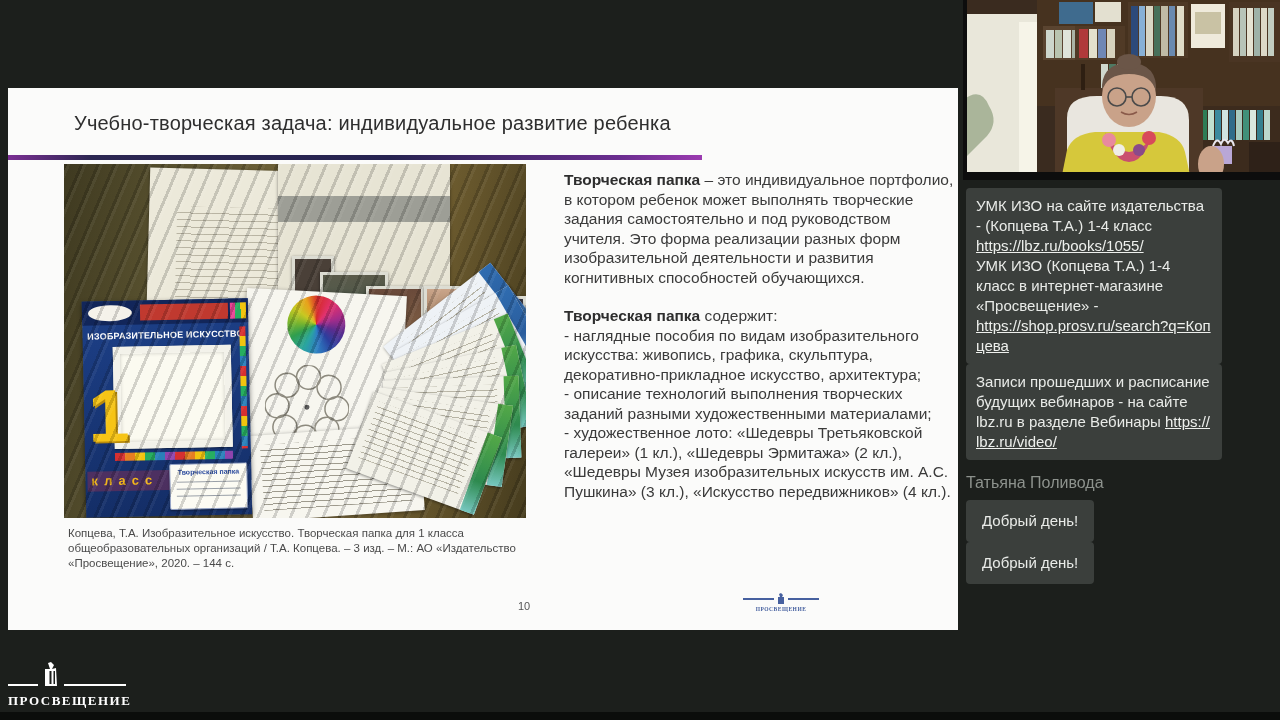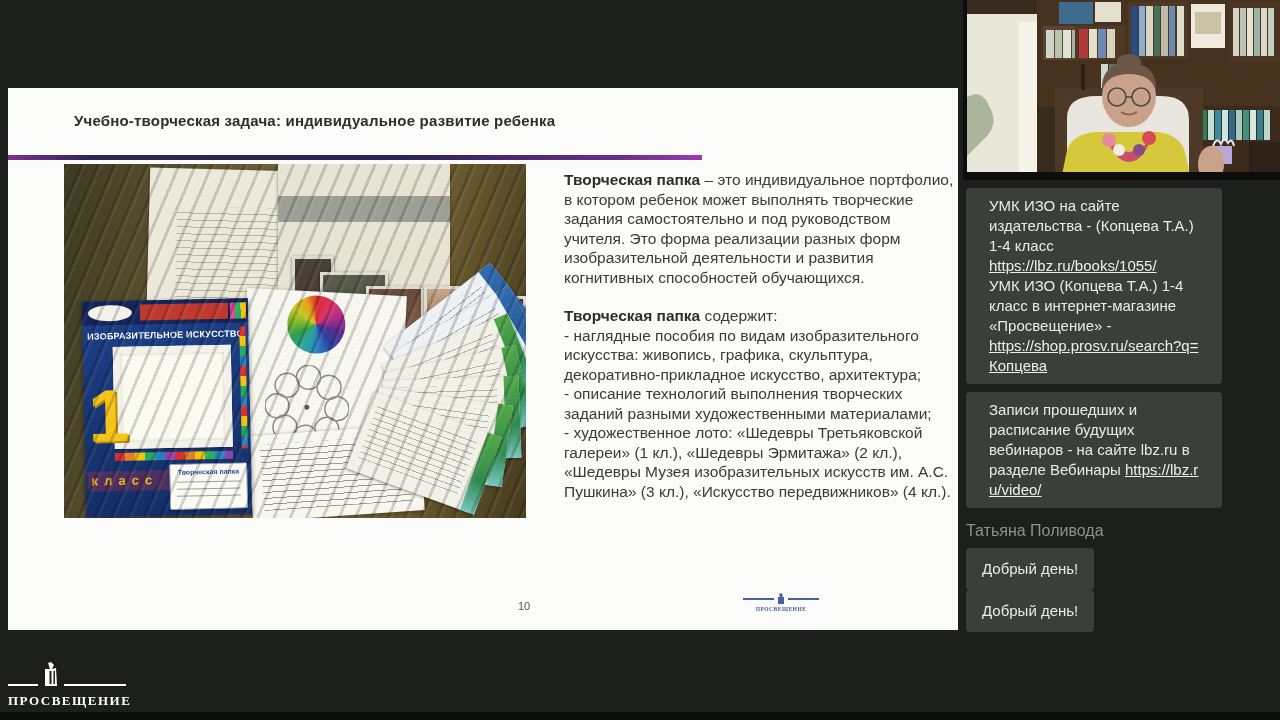--- a/index.html
+++ b/index.html
@@ -2,21 +2,21 @@
 <html><head>
 <meta charset="utf-8">
 <style>
   * { margin:0; padding:0; box-sizing:border-box; }
   html,body { width:1280px; height:720px; overflow:hidden; background:#1c1f1c;
     font-family:"Liberation Sans","DejaVu Sans",sans-serif; }
   .stage { position:absolute; inset:0; width:1280px; height:720px; background:#1c1f1c; }
 
   
   .slide { position:absolute; left:8px; top:88px; width:950px; height:542px; background:#fbfbfa; }
-  .slide-title { position:absolute; left:66px; top:24px; font-size:15px; color:#2e2e2e; letter-spacing:.2px;font-weight:bold; }
+  .slide-title { position:absolute; left:66px; top:24px; font-size:20px; color:#2e2e2e; letter-spacing:.2px; }
   .title-rule { position:absolute; left:0; top:67px; width:694px; height:5px;
     background:linear-gradient(90deg,#7b2f93 0%,#2c2752 12%,#262350 55%,#6a2d8f 88%,#9b3bb0 100%); }
 
   
   .photo { position:absolute; left:56px; top:76px; width:462px; height:354px; overflow:hidden;
     background:linear-gradient(100deg,#3e3920 0%,#57502e 20%,#6e6138 42%,#7d6c42 58%,#6b5a2e 75%,#463c1e 100%); }
   .photo::after { content:""; position:absolute; inset:0;
     background:repeating-linear-gradient(113deg,rgba(0,0,0,.16) 0 3px,rgba(255,255,255,.05) 3px 6px,rgba(0,0,0,0) 6px 15px); }
   .paper { position:absolute; background:#ece9da; box-shadow:0 1px 3px rgba(0,0,0,.45); }
   .letter { left:84px; top:6px; width:200px; height:170px; transform:rotate(1.5deg); }
@@ -76,22 +76,22 @@
   .slide-logo .row { display:flex; align-items:center; gap:2px; }
   .slide-logo .ln { flex:1; height:2px; background:#46609f; }
   .slide-logo .txt { margin-top:1px; text-align:center; color:#46609f; font-size:5.5px; letter-spacing:.5px;
     font-family:"Liberation Serif","DejaVu Serif",serif; font-weight:bold; }
 
   
   .video { position:absolute; left:963px; top:0; width:317px; height:180px; background:#120e0a; overflow:hidden; }
 
   
   .chat { position:absolute; left:966px; top:188px; width:256px; }
-  .bubble { background:#3b3f3c; border-radius:4px; padding:8px 23px; color:#e9ebe8;
-    font-size:15px; line-height:20px; margin-bottom:8px; }
+  .bubble { background:#3b3f3c; border-radius:4px; padding:8px 10px; color:#e9ebe8;
+    font-size:15px; line-height:20px; }
   .bubble a { color:#eef0ed; text-decoration:underline; word-break:break-all; }
   .author { margin:14px 0 8px 0; color:#8d928d; font-size:16px; }
   .bubble.short { display:inline-block; padding:11px 16px; margin-bottom:0; }
 
   
   .footer-logo { position:absolute; left:8px; top:660px; width:152px; color:#fff; }
   .footer-logo .row { display:flex; align-items:flex-end; gap:3px; height:30px; }
   .footer-logo .ln { height:2px; background:#fff; margin-bottom:4px; }
   .footer-logo .ln.l { width:30px; } .footer-logo .ln.r { width:62px; }
   .footer-logo .txt { margin-top:3px; font-family:"Liberation Serif","DejaVu Serif",serif;
@@ -197,20 +197,21 @@
         <div class="book-class">класс</div>
         <div class="book-label">
           <div class="bl-t">Творческая папка</div>
           <div class="bl-l"></div>
             <div class="bl-l"></div>
             <div class="bl-l"></div>
         </div>
       </div>
     </div>
 
+    <div class="caption">Копцева, Т.А. Изобразительное искусство. Творческая папка для 1 класса общеобразовательных организаций / Т.А. Копцева. – 3 изд. – М.: АО «Издательство «Просвещение», 2020. – 144 с.</div>
     <div class="page-num">10</div>
 
     <div class="body-col">
       <p><b>Творческая папка</b><span> – это индивидуальное портфолио, в котором ребенок может выполнять творческие задания самостоятельно и под руководством учителя. Это форма реализации разных форм изобразительной деятельности и развития когнитивных способностей обучающихся.</span></p>
       <div>
         <b>Творческая папка</b><span>  содержит:</span>
         <div>- наглядные пособия по видам изобразительного искусства: живопись, графика, скульптура, декоративно-прикладное искусство, архитектура;</div>
         <div>- описание технологий выполнения творческих заданий разными художественными материалами;</div>
         <div>- художественное лото: «Шедевры Третьяковской галереи» (1 кл.), «Шедевры Эрмитажа» (2 кл.), «Шедевры Музея изобразительных искусств им. А.С. Пушкина» (3 кл.), «Искусство передвижников» (4 кл.).</div>
       </div>

